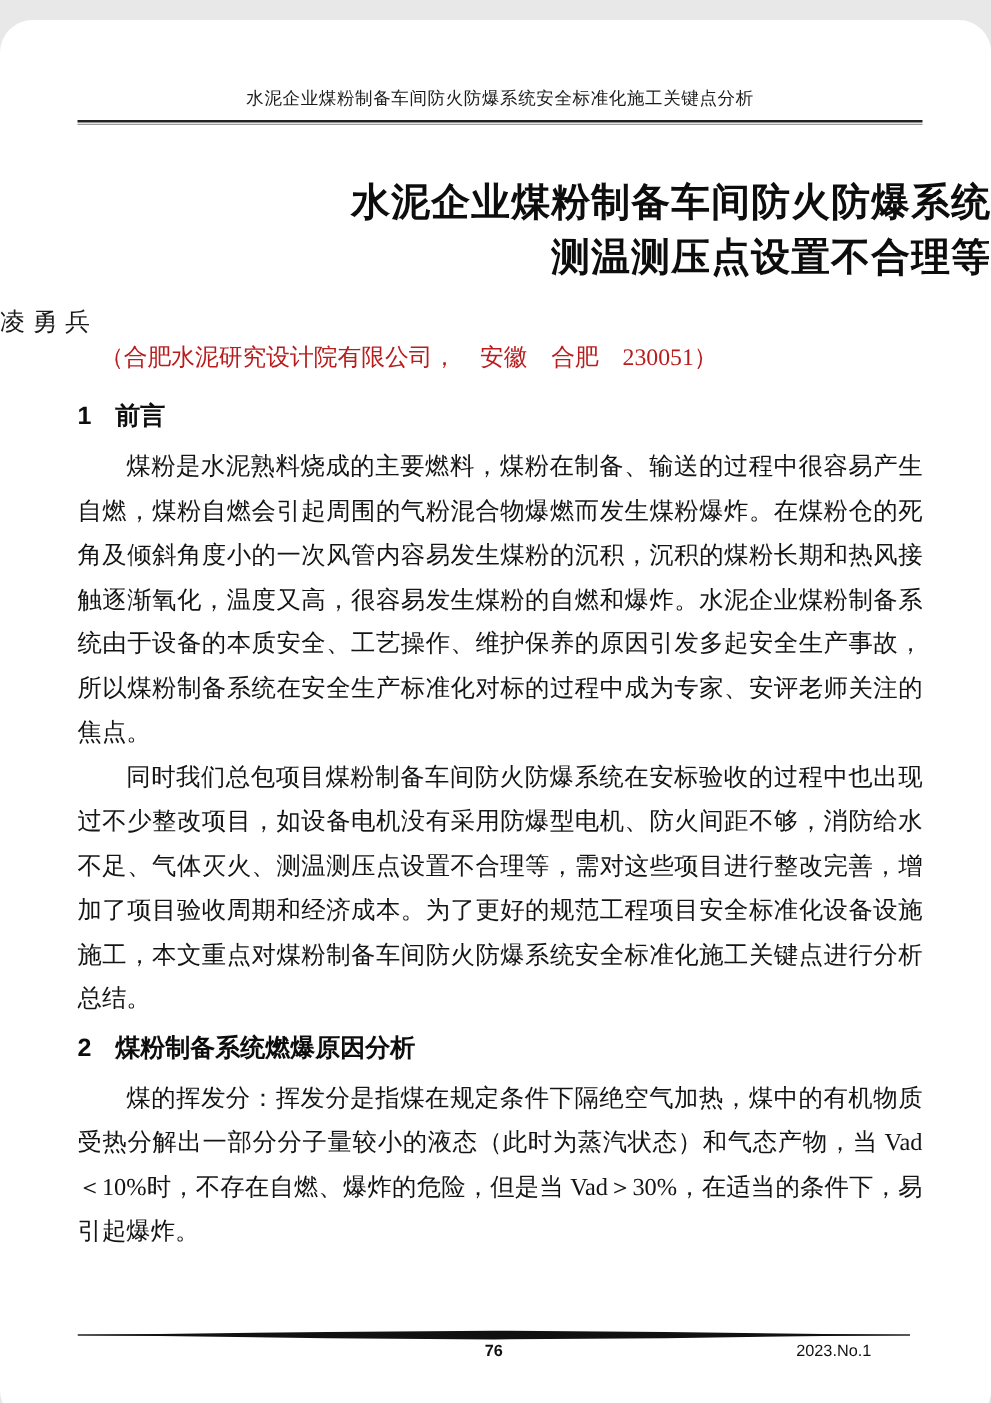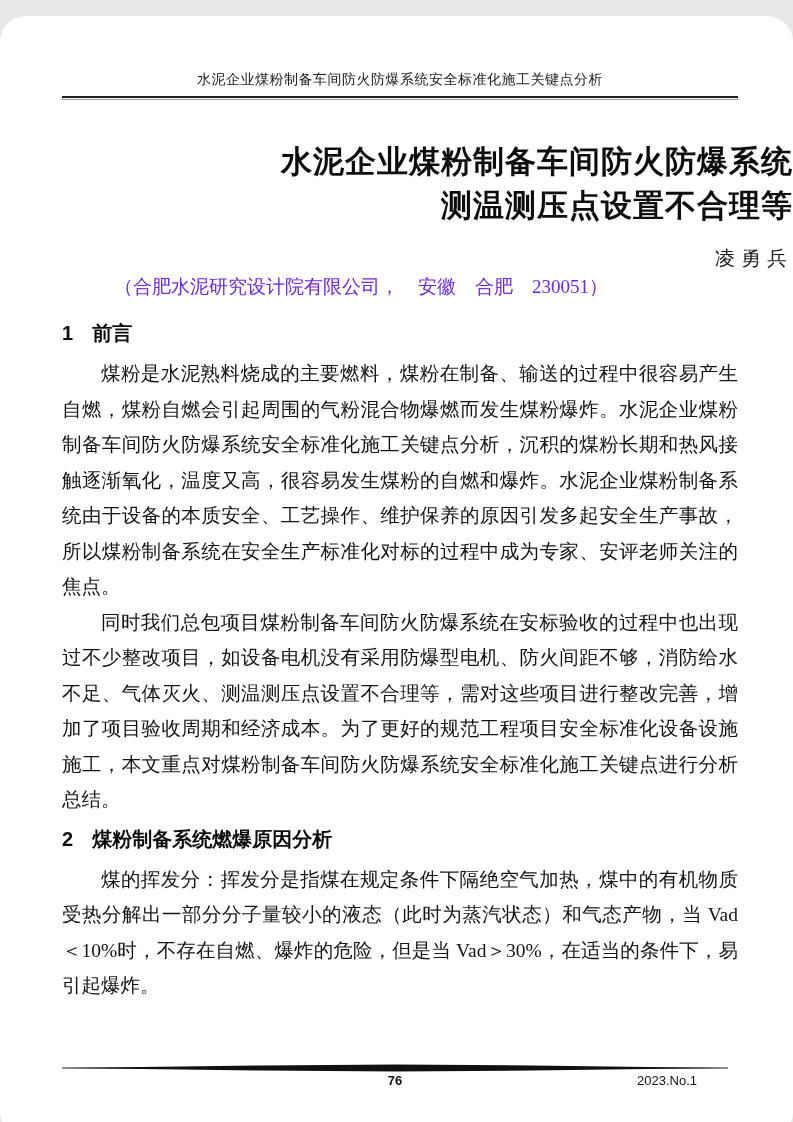--- a/index.html
+++ b/index.html
@@ -33,31 +33,30 @@
     position:absolute;top:124px;left:0;width:793px;
     text-align:right;
     font-family:"Liberation Sans","DejaVu Sans",sans-serif;
     font-weight:bold;
     font-size:31px;line-height:44px;
     color:#0d0d0d;
     letter-spacing:1px;
   }
   .author{
     position:absolute;top:229px;left:0;width:793px;
-    text-align:right;
+    text-align:left;
     font-size:20px;line-height:26px;
     letter-spacing:6px;
     color:#1a1a1a;
   }
   .affiliation{
     position:absolute;top:258px;left:0;width:654px;
     text-align:center;
     font-size:19px;line-height:26px;
-    color:#6d28d9;
-    padding-left:34px;
+    color:#b91c1c;
   }
   
   .content{
     position:absolute;top:296px;left:62px;width:676px;height:745px;
     overflow:hidden;
   }
   .section-heading{
     display:flex;align-items:baseline;gap:19px;
     font-family:"Liberation Sans","DejaVu Sans",sans-serif;
     font-weight:bold;
@@ -108,21 +107,21 @@
 
   <div class="author">凌勇兵</div>
   <div class="affiliation">（合肥水泥研究设计院有限公司，　安徽　合肥　230051）</div>
 
   <div class="content">
 
     <div class="section-heading">
       <span>1</span>
       <span>前言</span>
     </div>
-    <p class="para">煤粉是水泥熟料烧成的主要燃料，煤粉在制备、输送的过程中很容易产生自燃，煤粉自燃会引起周围的气粉混合物爆燃而发生煤粉爆炸。水泥企业煤粉制备车间防火防爆系统安全标准化施工关键点分析，沉积的煤粉长期和热风接触逐渐氧化，温度又高，很容易发生煤粉的自燃和爆炸。水泥企业煤粉制备系统由于设备的本质安全、工艺操作、维护保养的原因引发多起安全生产事故，所以煤粉制备系统在安全生产标准化对标的过程中成为专家、安评老师关注的焦点。</p>
+    <p class="para">煤粉是水泥熟料烧成的主要燃料，煤粉在制备、输送的过程中很容易产生自燃，煤粉自燃会引起周围的气粉混合物爆燃而发生煤粉爆炸。在煤粉仓的死角及倾斜角度小的一次风管内容易发生煤粉的沉积，沉积的煤粉长期和热风接触逐渐氧化，温度又高，很容易发生煤粉的自燃和爆炸。水泥企业煤粉制备系统由于设备的本质安全、工艺操作、维护保养的原因引发多起安全生产事故，所以煤粉制备系统在安全生产标准化对标的过程中成为专家、安评老师关注的焦点。</p>
     <p class="para">同时我们总包项目煤粉制备车间防火防爆系统在安标验收的过程中也出现过不少整改项目，如设备电机没有采用防爆型电机、防火间距不够，消防给水不足、气体灭火、测温测压点设置不合理等，需对这些项目进行整改完善，增加了项目验收周期和经济成本。为了更好的规范工程项目安全标准化设备设施施工，本文重点对煤粉制备车间防火防爆系统安全标准化施工关键点进行分析总结。</p>
 
     <div class="section-heading">
       <span>2</span>
       <span>煤粉制备系统燃爆原因分析</span>
     </div>
     <p class="para">煤的挥发分：挥发分是指煤在规定条件下隔绝空气加热，煤中的有机物质受热分解出一部分分子量较小的液态（此时为蒸汽状态）和气态产物，当 Vad＜10%时，不存在自燃、爆炸的危险，但是当 Vad＞30%，在适当的条件下，易引起爆炸。</p>
 
   </div>
 

